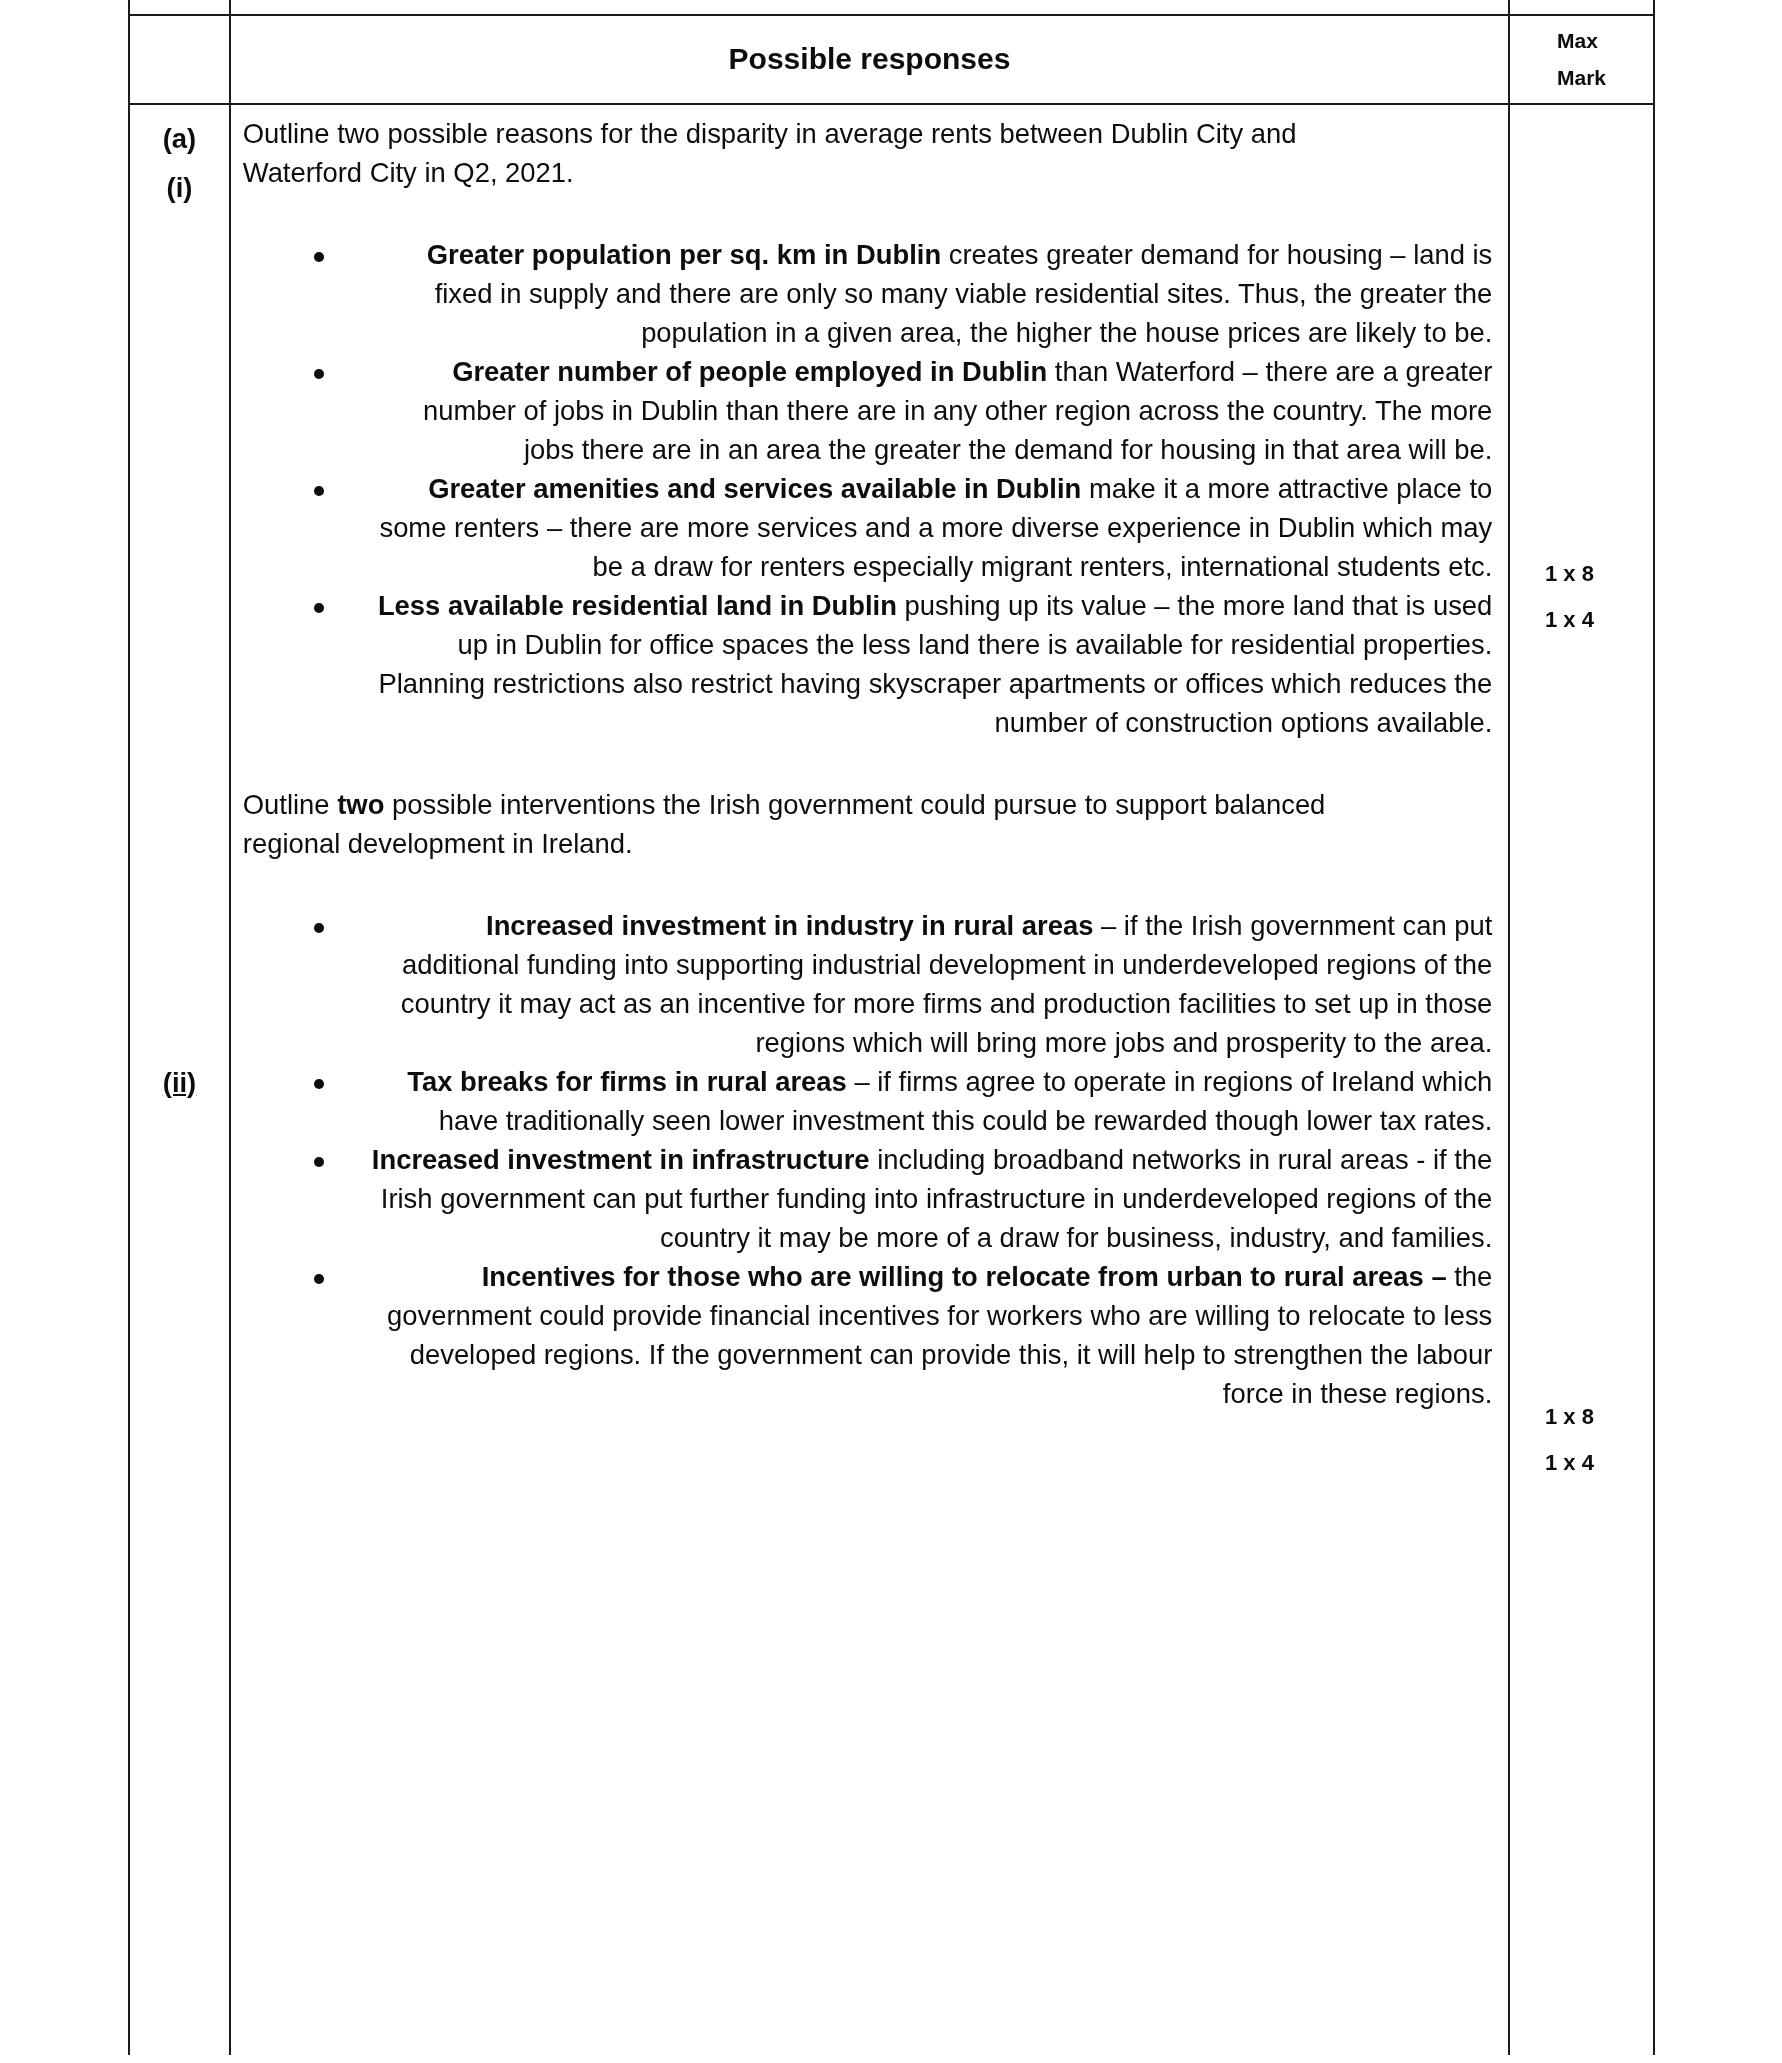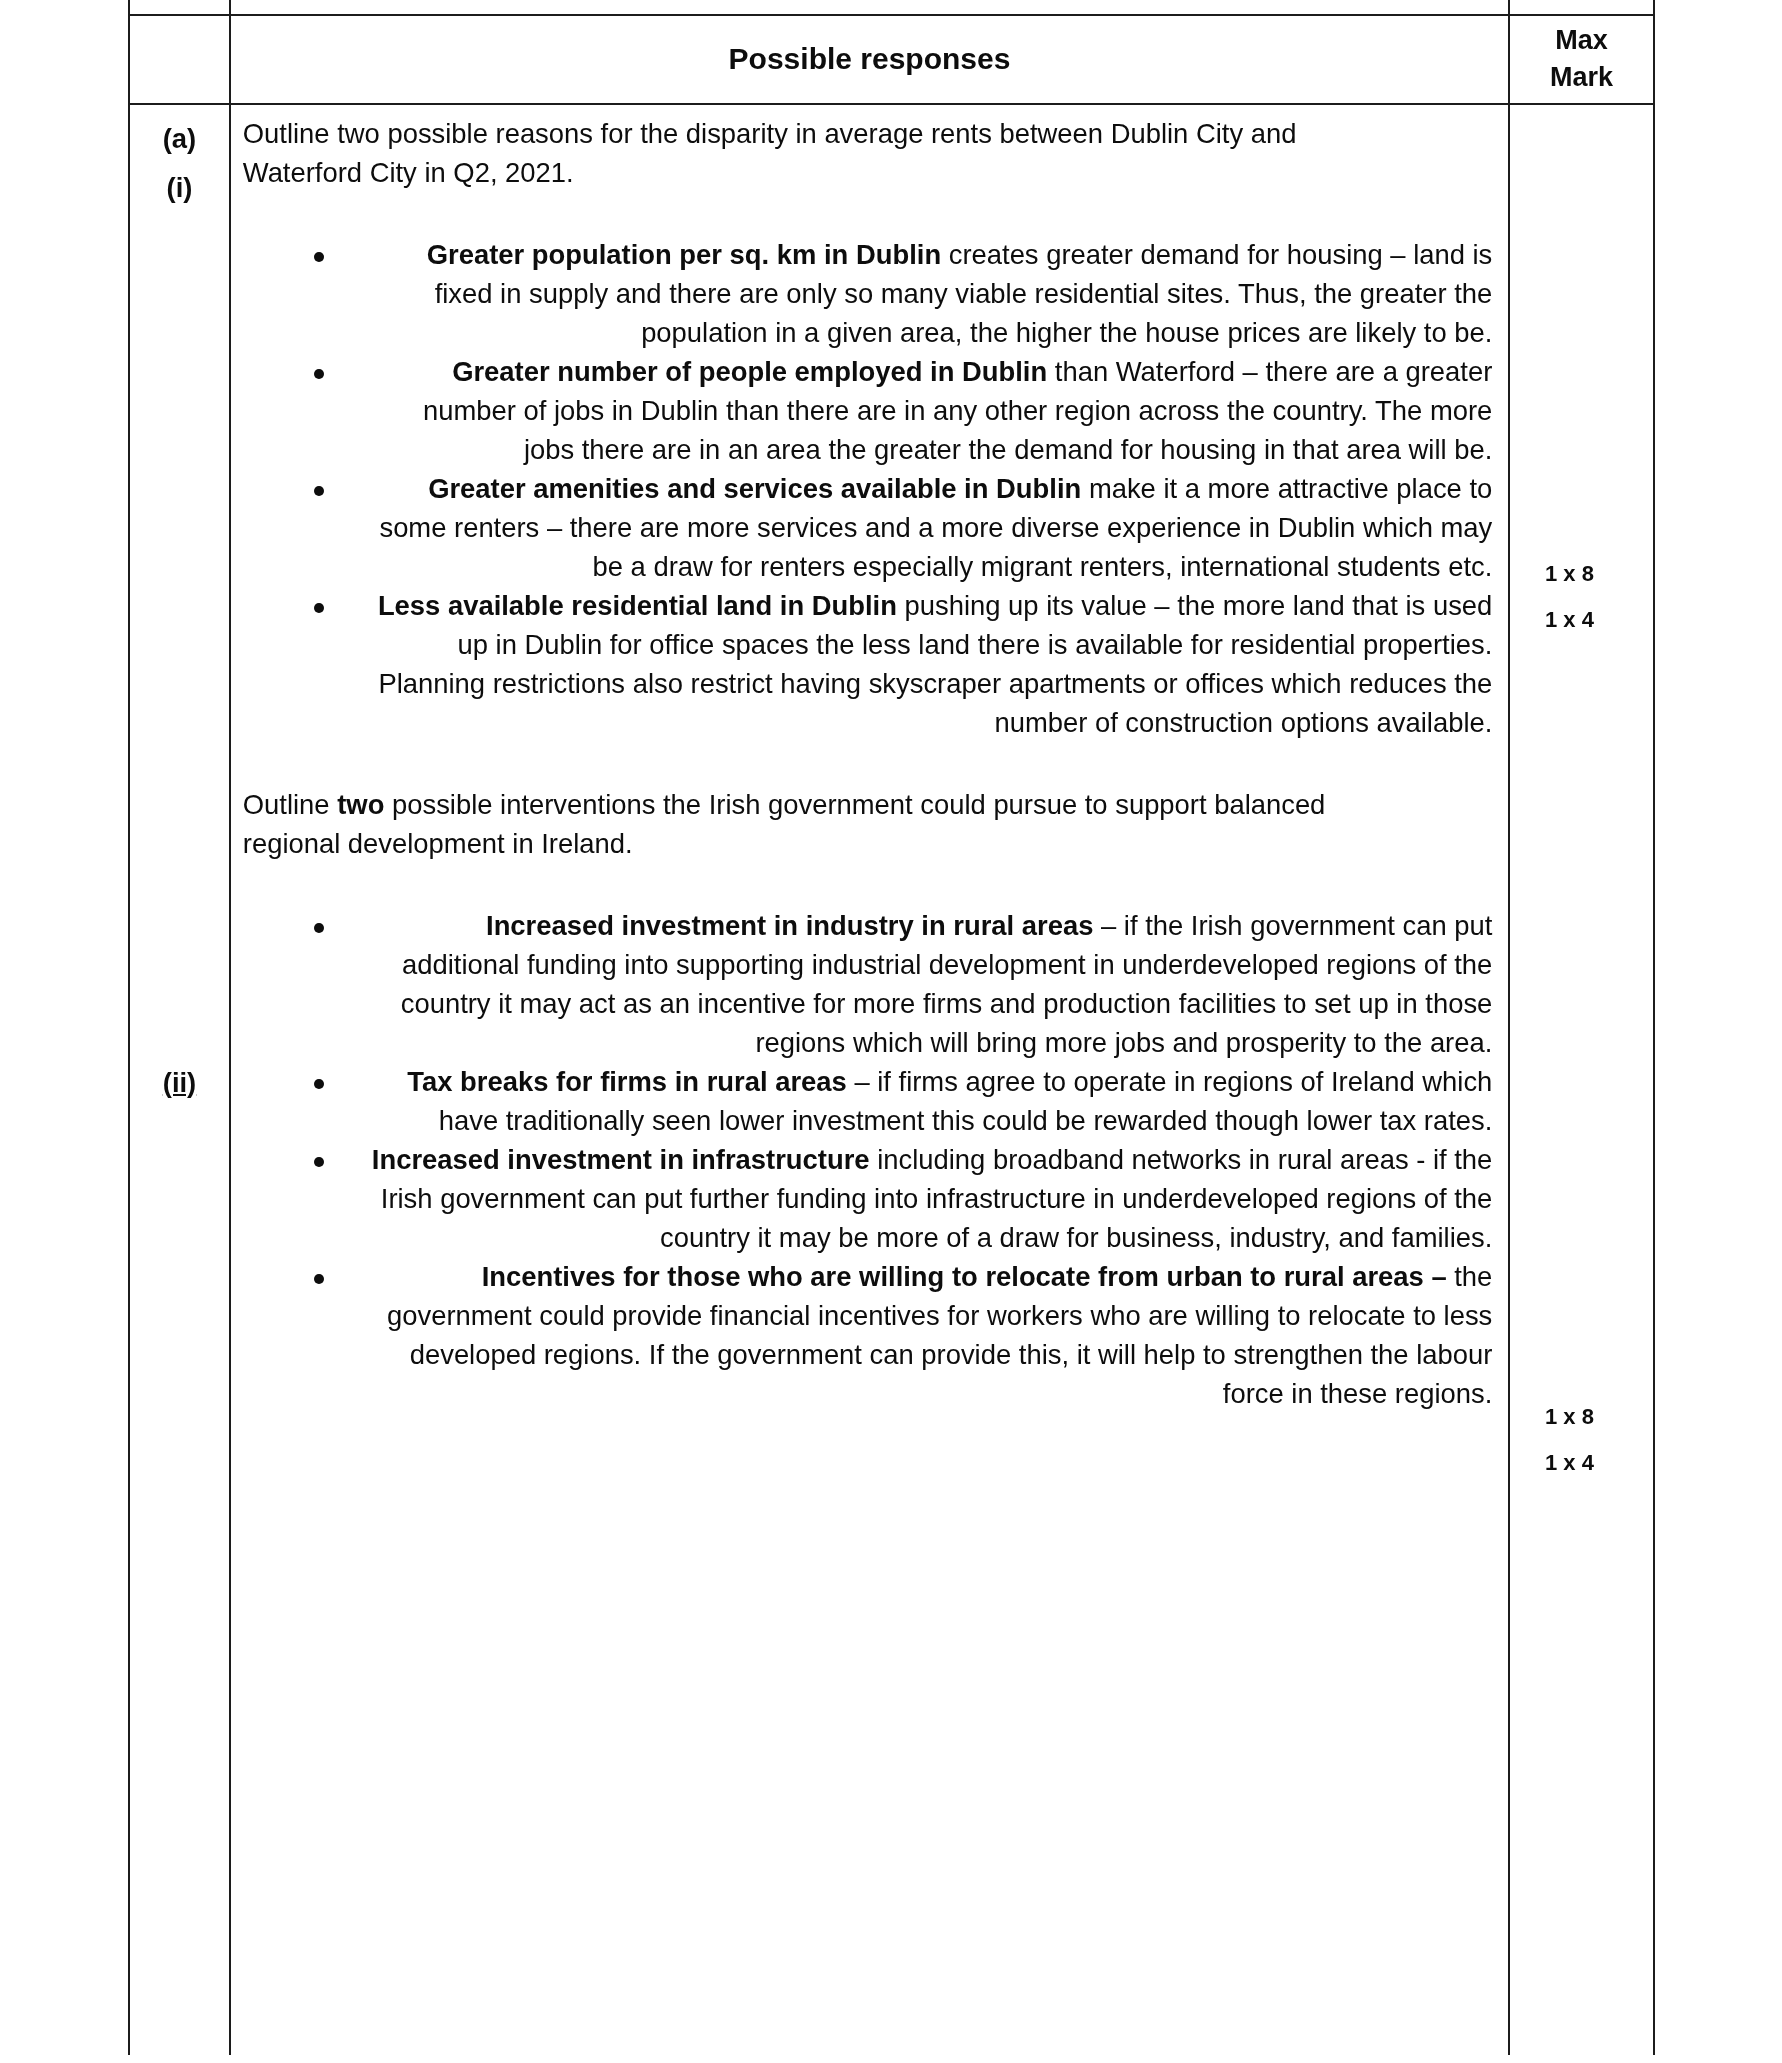--- a/index.html
+++ b/index.html
@@ -31,23 +31,23 @@
   
   .row-header { height: 87px; border-bottom: 2px solid #1c1c1c; }
   .row-header .cell { display: flex; align-items: center; justify-content: center; }
   .responses-title {
     font-weight: bold;
     font-size: 30px;
     text-align: center;
   }
   .maxmark {
     font-weight: bold;
-    font-size: 27px;
+    font-size: 21px;
     line-height: 37px;
-    text-align: center;
+    text-align: left;
   }
 
   
   .row-body { height: 1950px; }
   .row-body .cell { position: relative; }
 
   .label-block {
     position: absolute;
     left: 0;
     width: 100%;

